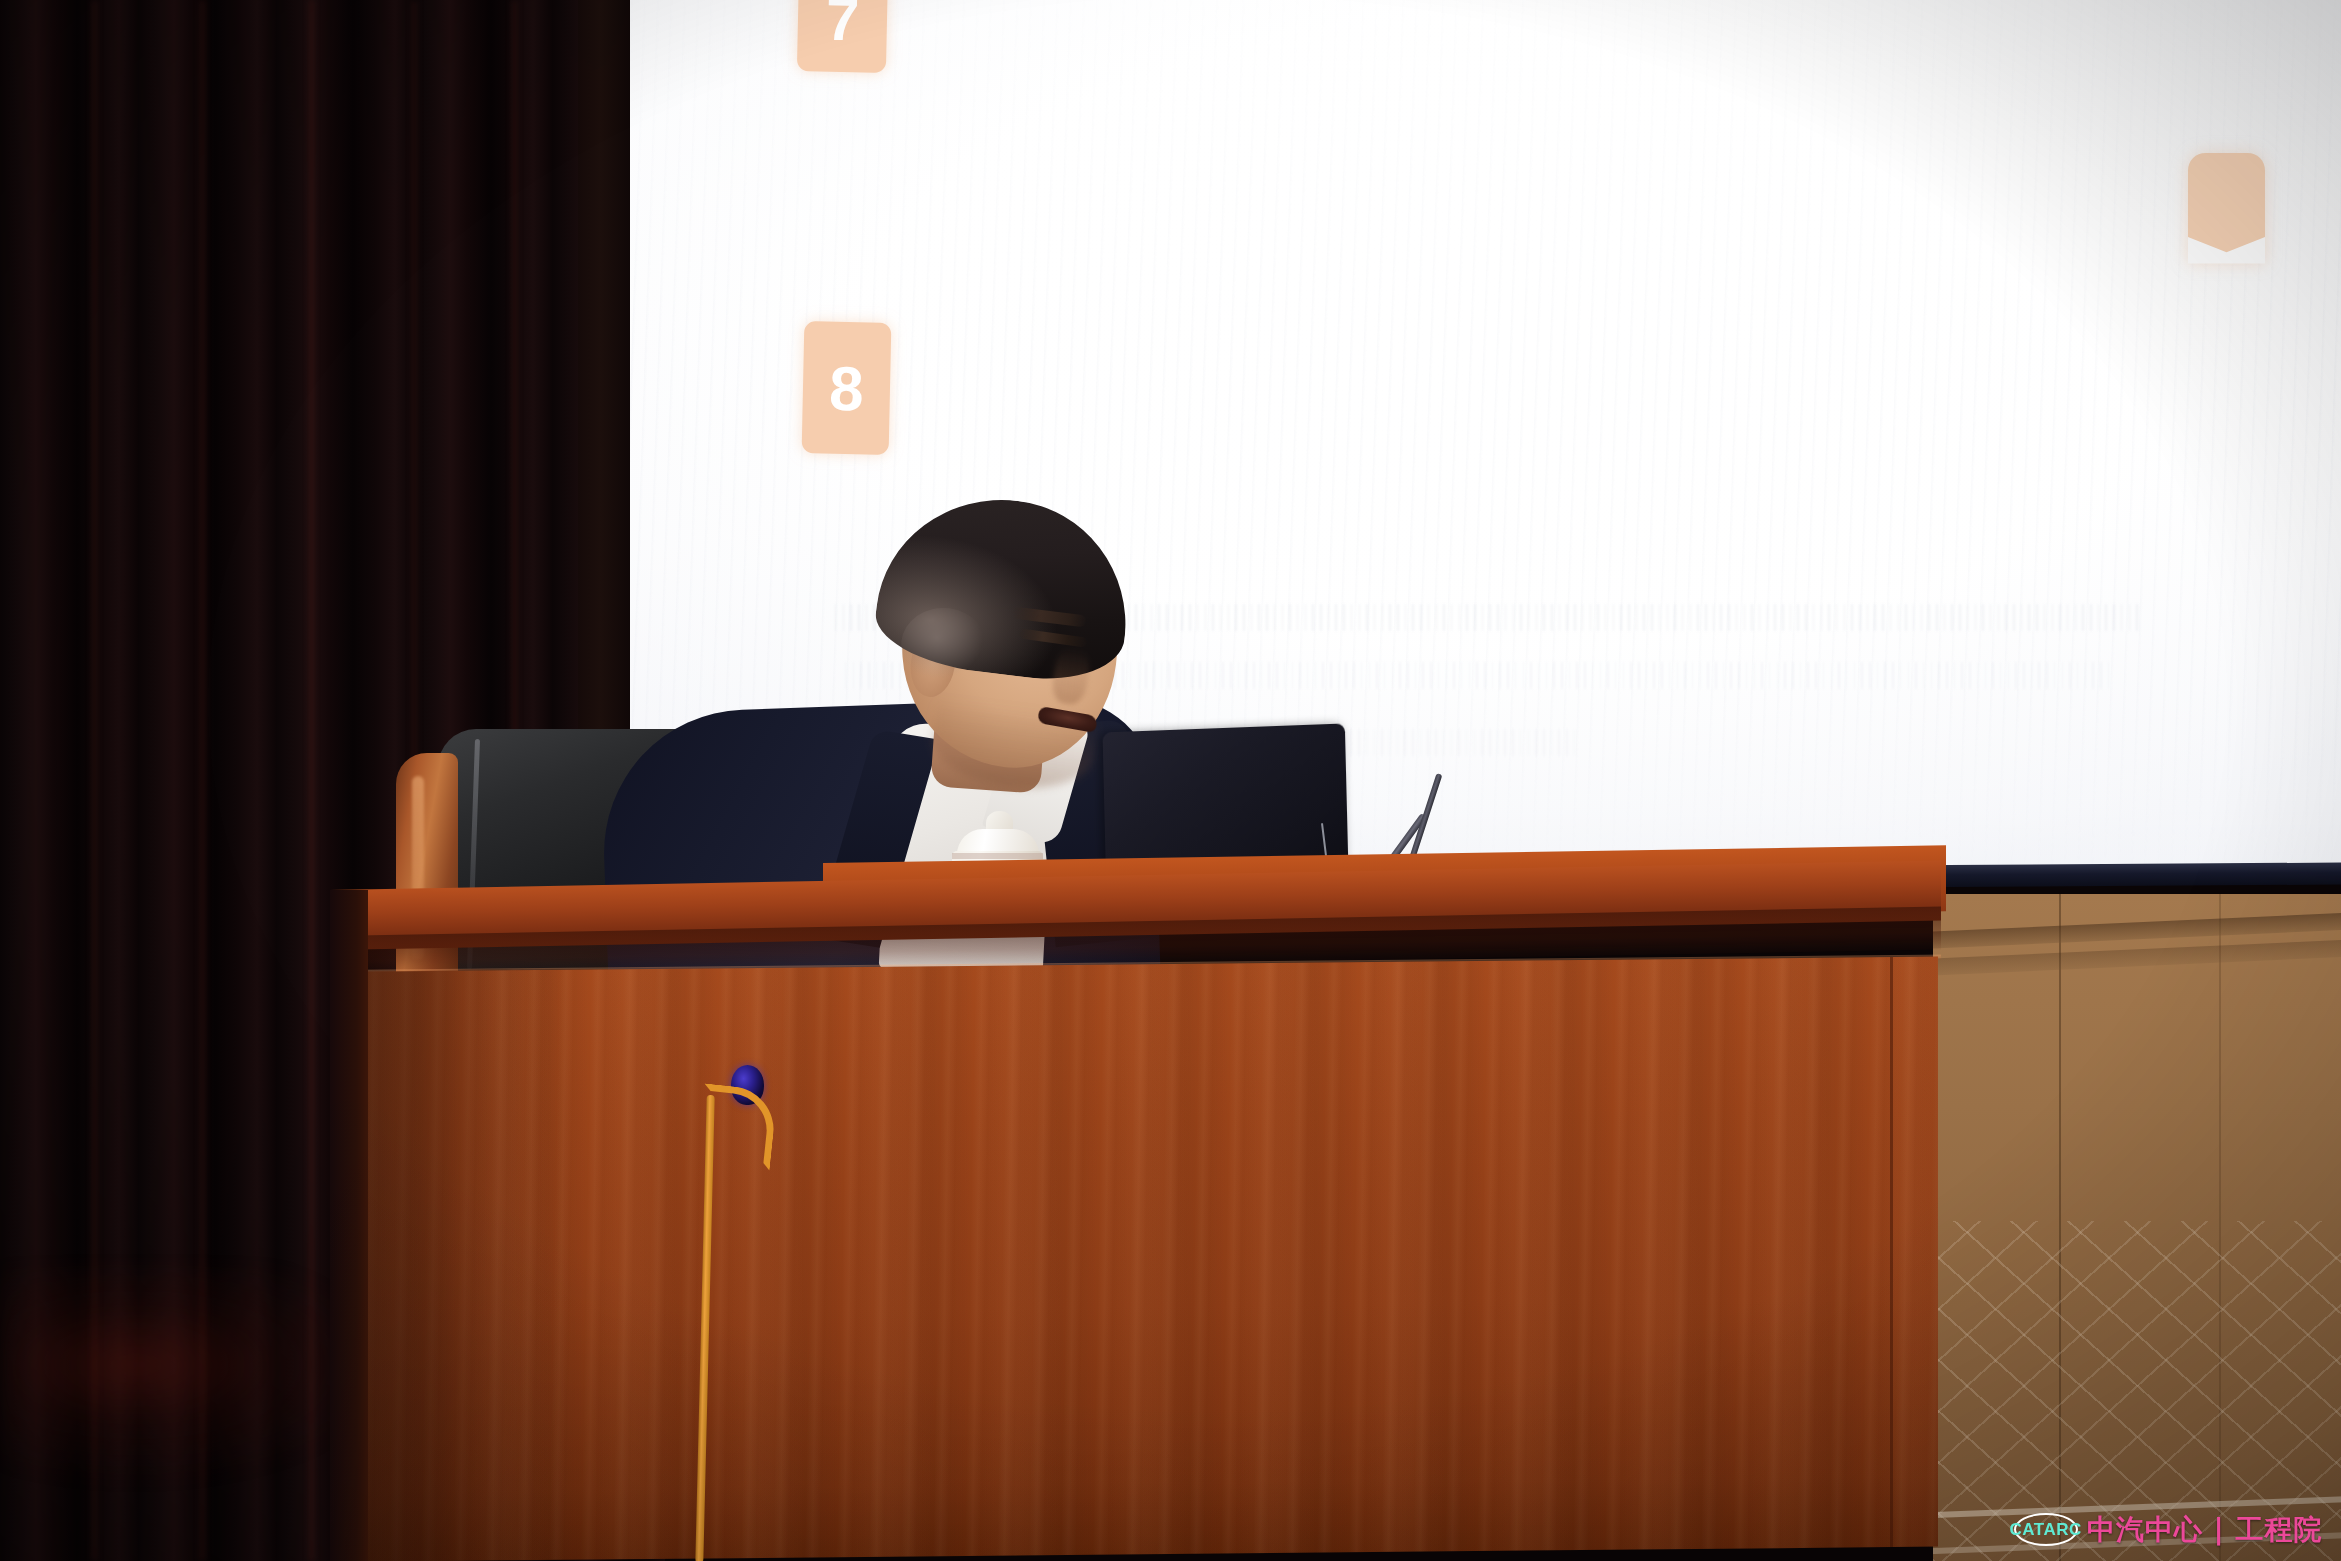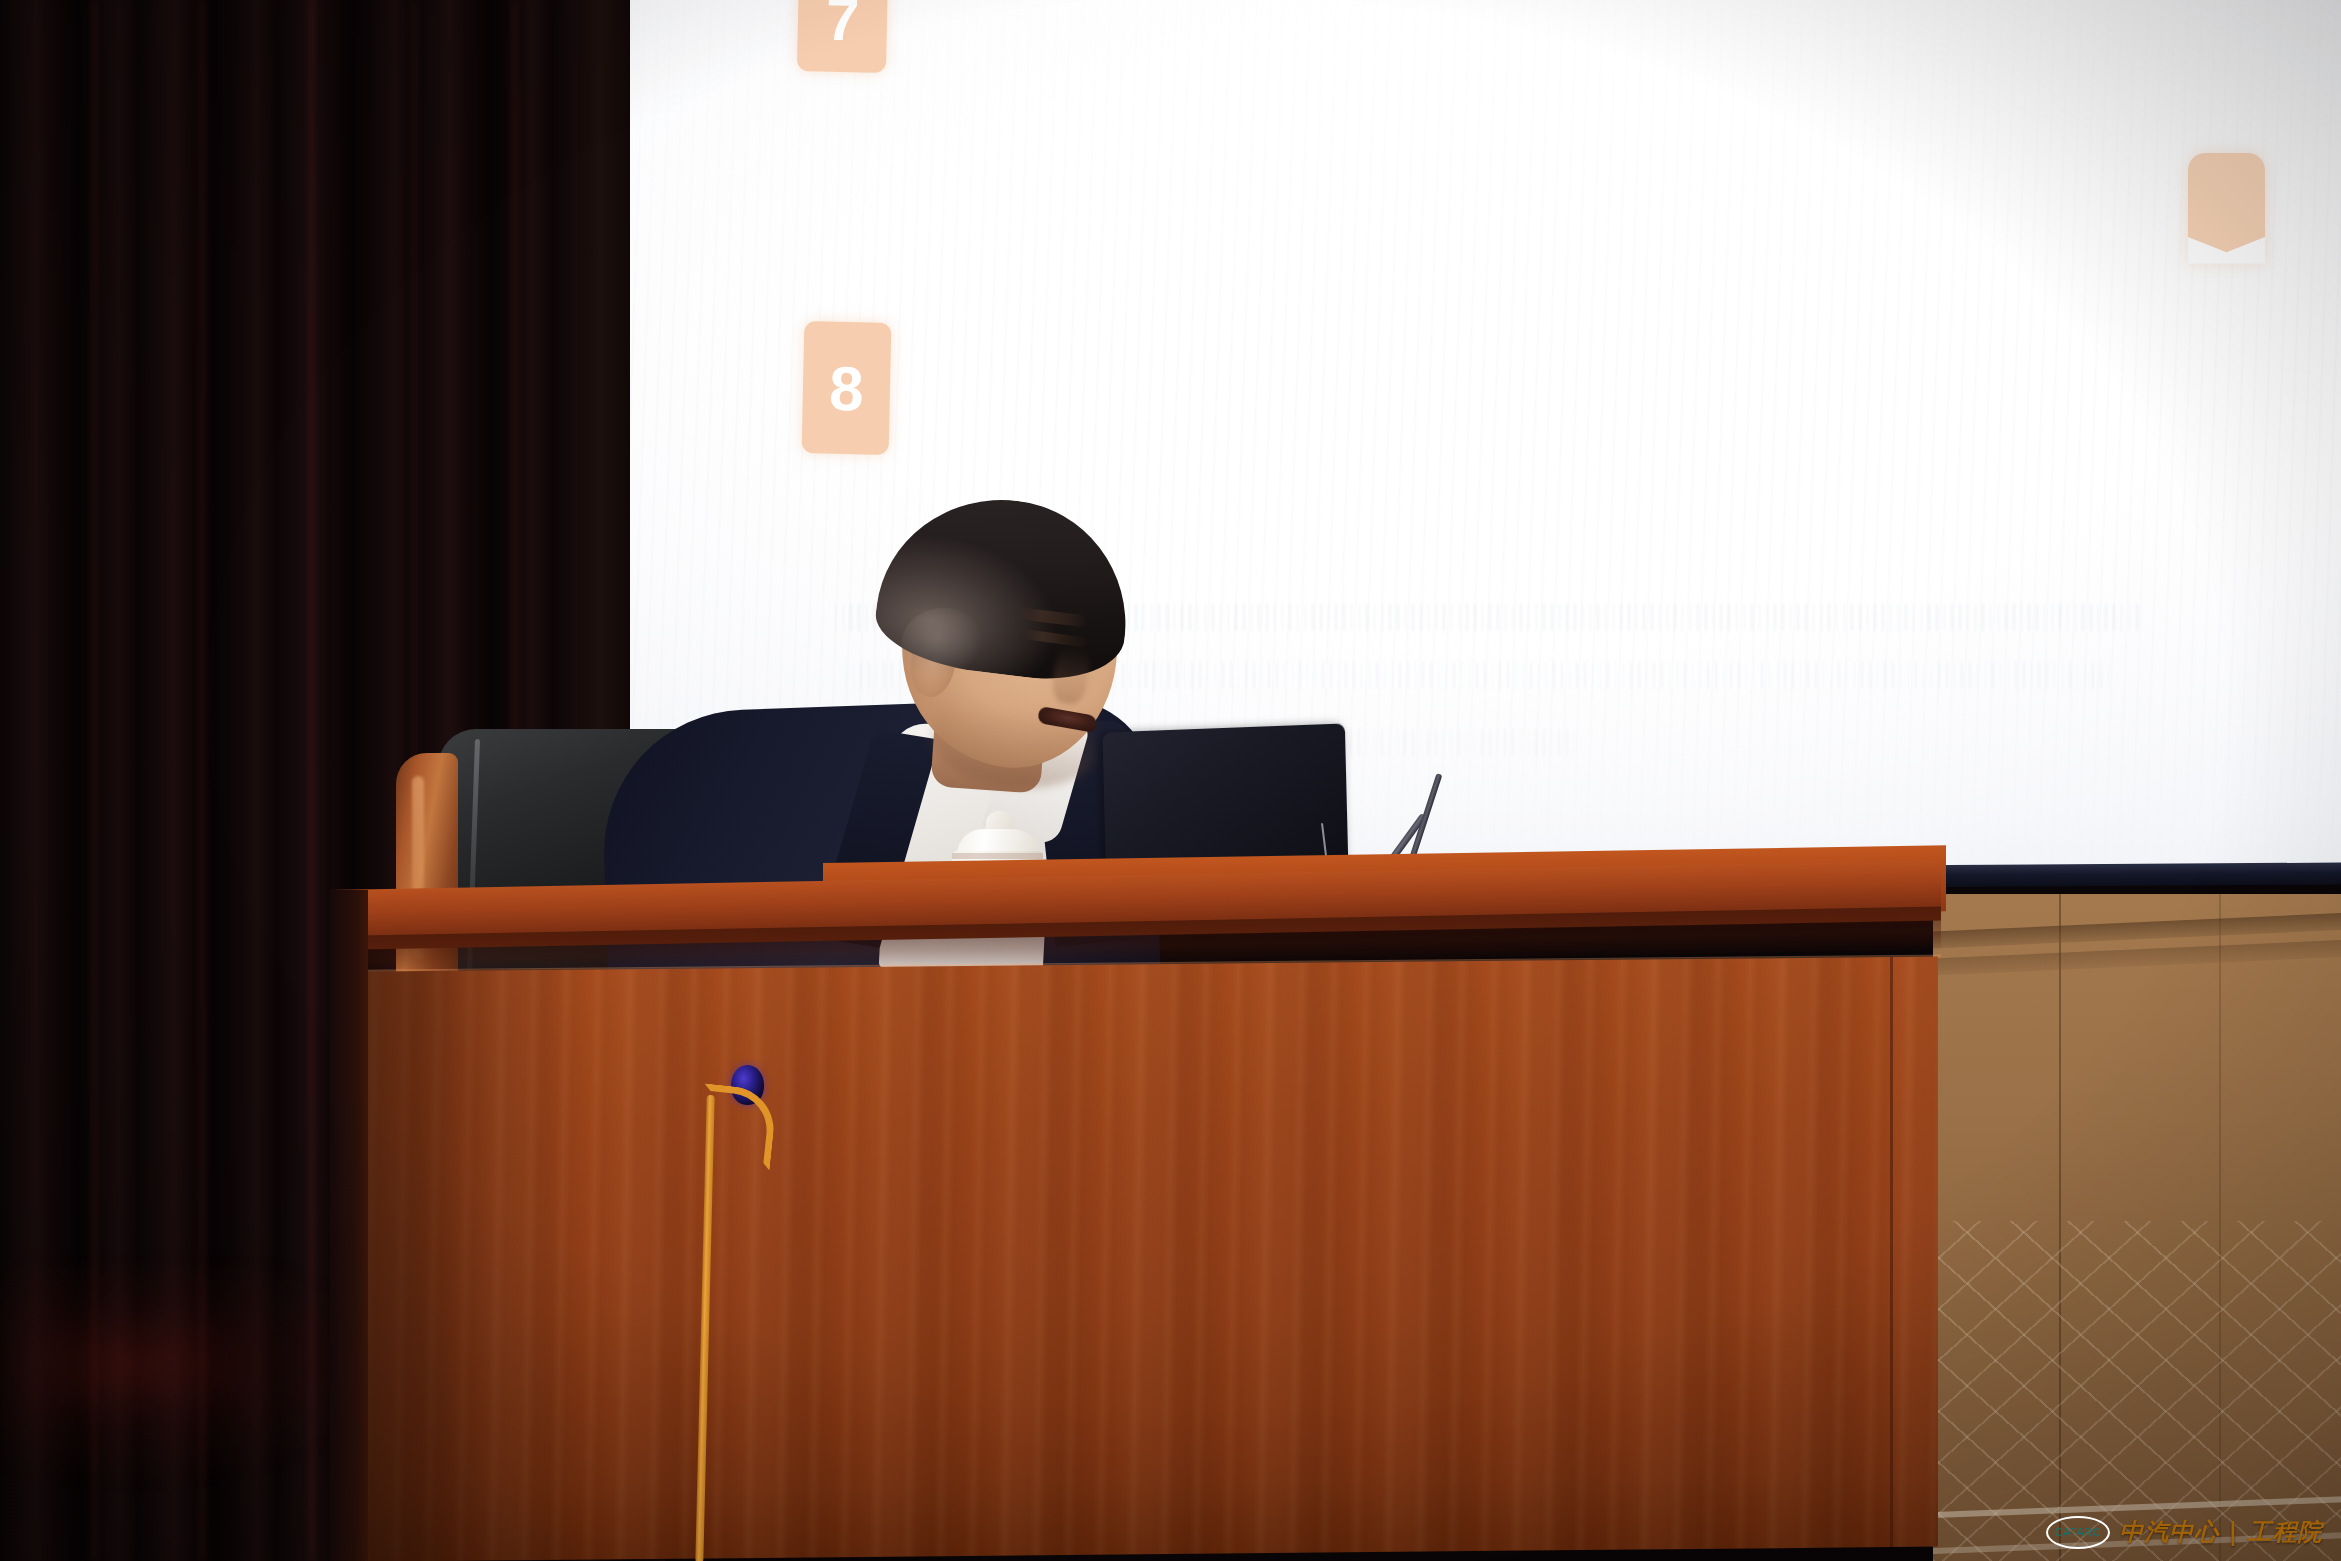--- a/index.html
+++ b/index.html
@@ -527,34 +527,33 @@
     display: flex;
     align-items: center;
     gap: 9.2px;
     z-index: 40;
   }
   .wm-oval {
     width: 60px; height: 29px;
     border: 2.6px solid #ffffff;
     border-radius: 50%;
     display: flex; align-items: center; justify-content: center;
-    color: #0f766e;
-    font-size: 11px;
-    font-weight: 400;
+    color: #5eead4;
+    font-size: 17px;
+    font-weight: 700;
     letter-spacing: 0.5px;
     font-family: "Liberation Sans", sans-serif;
   }
   .wm-text {
-    color: #a16207;
-    font-size: 24px;
+    color: #ec4899;
+    font-size: 28px;
     font-weight: 700;
     letter-spacing: 1px;
     text-shadow: 0 1px 2.6px rgba(0,0,0,0.55);
     font-family: "DejaVu Sans", sans-serif;
-    font-style: italic;
   }
 
   
   .vignette {
     position: absolute; inset: 0;
     pointer-events: none;
     background: radial-gradient(ellipse 78% 82% at 52% 45%,
       rgba(0,0,0,0) 55%, rgba(0,0,0,0.20) 82%, rgba(0,0,0,0.42) 100%);
     z-index: 30;
   }

